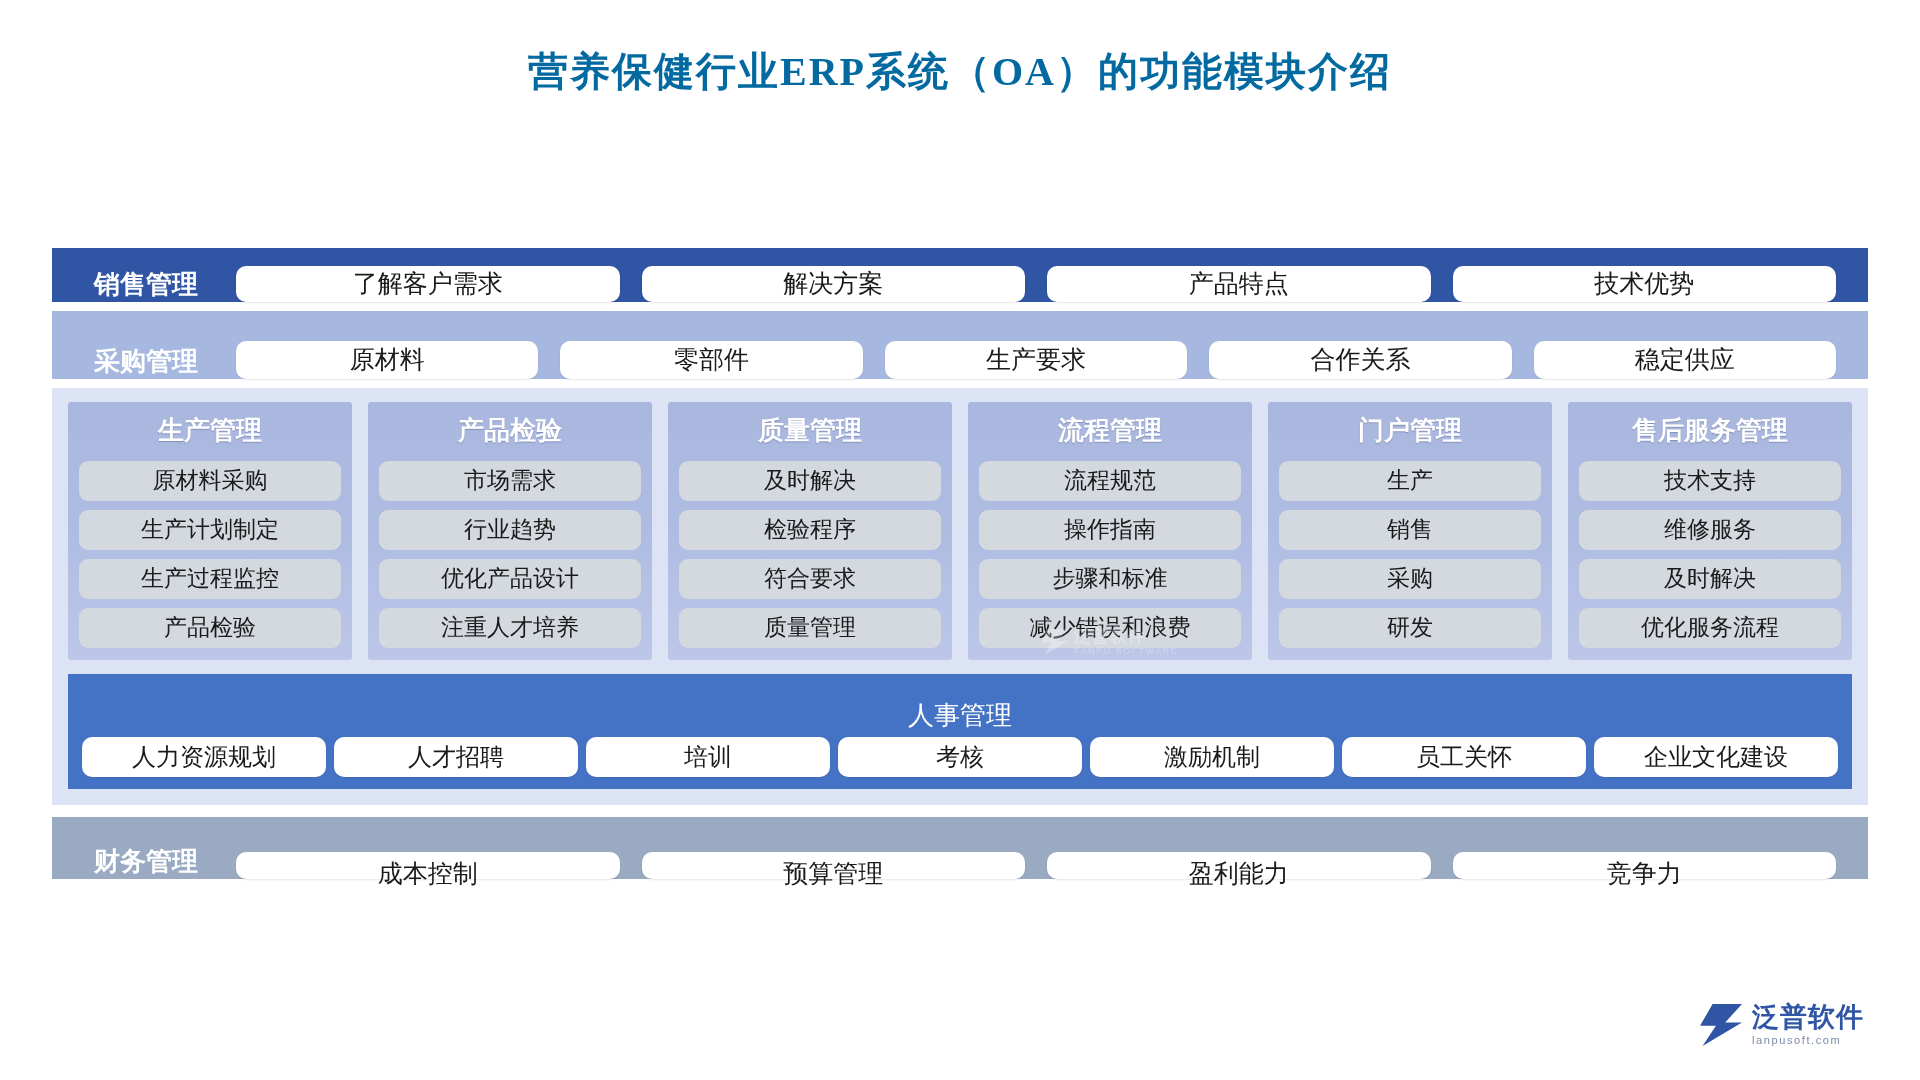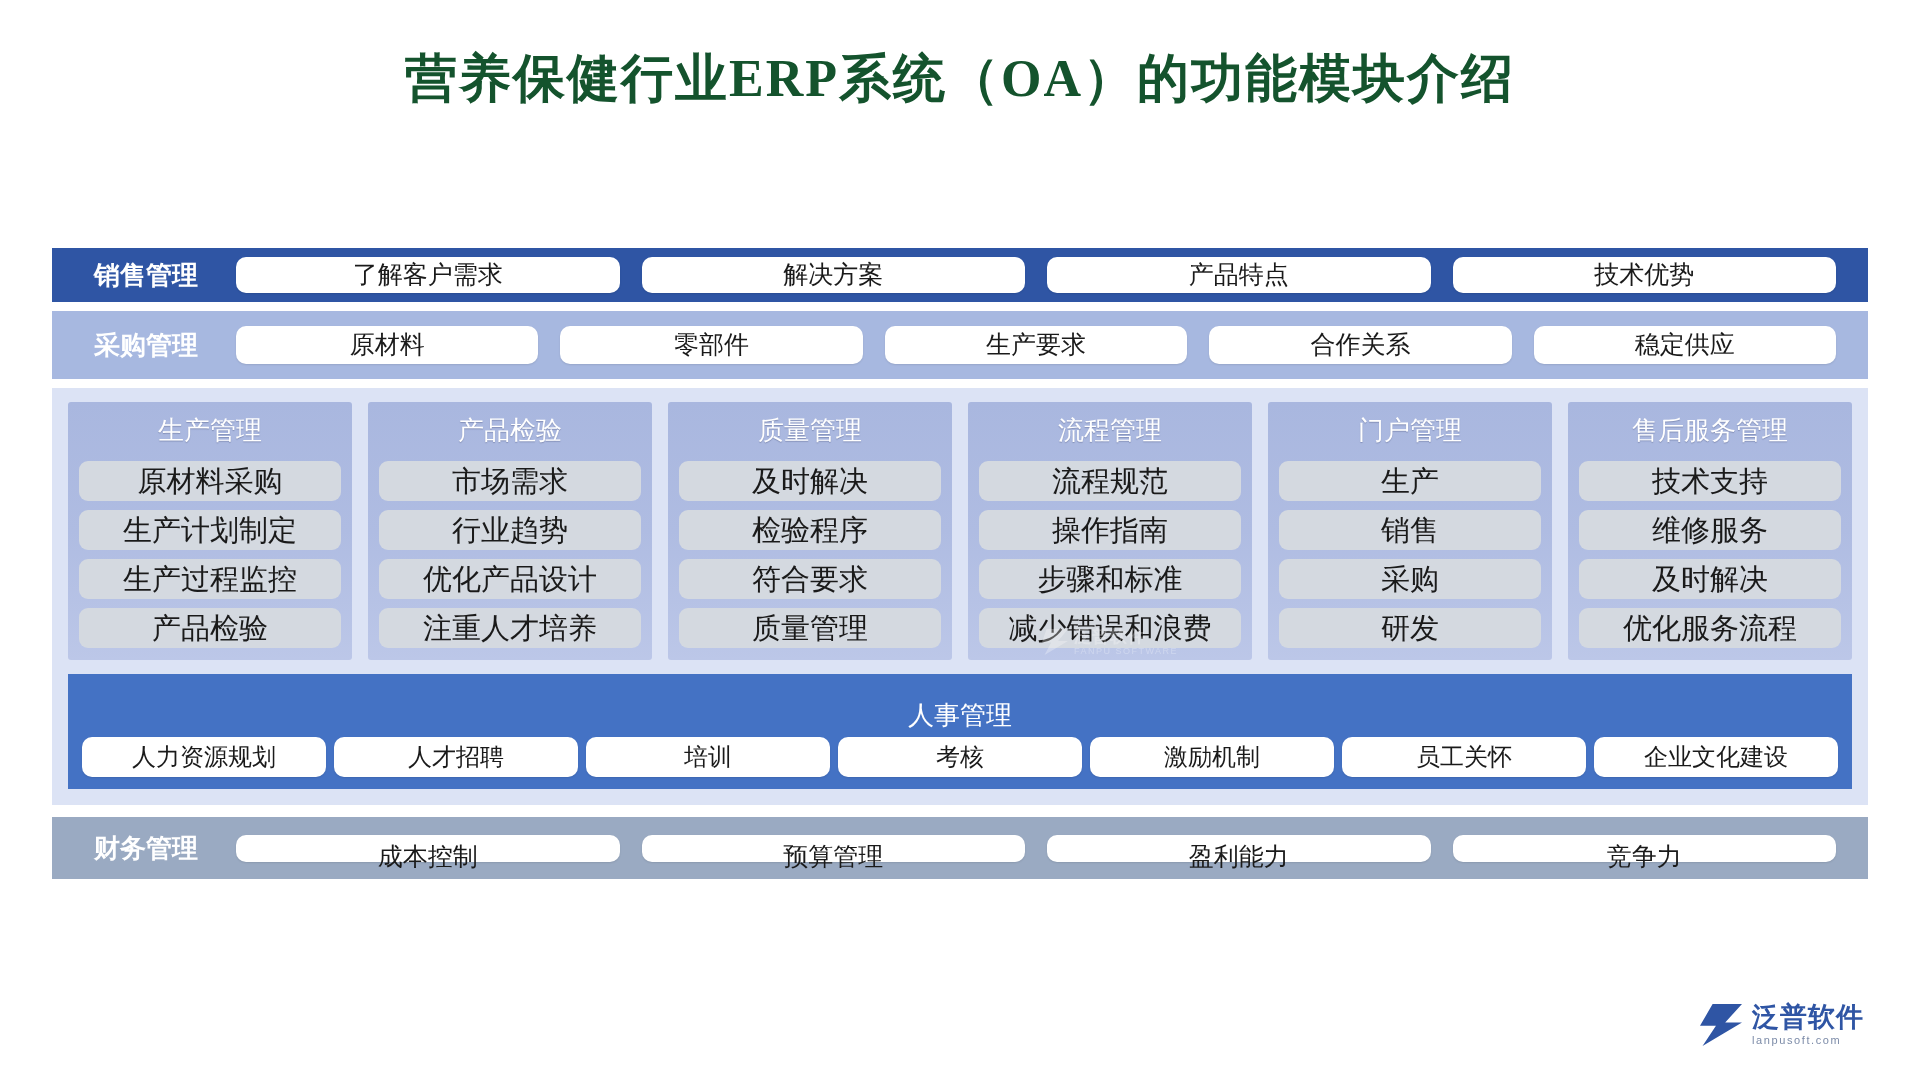--- a/index.html
+++ b/index.html
@@ -8,38 +8,38 @@
     background:#ffffff;
     font-family:"Liberation Serif","DejaVu Serif",serif;
     overflow:hidden;
     position:relative;
   }
   
   .title{
     position:absolute;
     top:44px;left:0;width:1920px;
     text-align:center;
-    font-size:52px;
+    font-size:40px;
     font-weight:bold;
-    color:#14532d;
+    color:#0369a1;
     letter-spacing:2px;
     white-space:nowrap;
   }
 
   
   .diagram{
     position:absolute;
     left:52px;top:248px;
     width:1816px;
   }
 
   
   .band{
     display:flex;
-    align-items:center;
+    align-items:flex-end;
     box-sizing:border-box;
   }
   .band-label{
     flex:0 0 auto;
     font-size:26px;
     font-weight:bold;
     width:180px;
     text-align:center;
     white-space:nowrap;
   }
@@ -99,33 +99,33 @@
     background:linear-gradient(180deg,#A9B7DF 0%,#AFBCE2 50%,#BCC7E8 100%);
     border-radius:3px;
     padding:8px 11px 12px 11px;
     box-sizing:border-box;
     position:relative;
   }
   .card-title{
     text-align:center;
     color:#ffffff;
     font-size:26px;
-    font-weight:normal;
+    font-weight:bold;
     line-height:42px;
     white-space:nowrap;
     text-shadow:0 1px 1px rgba(60,70,110,0.35);
   }
   .card-item{
     background:#D4D9E0;
     border-radius:9px;
     height:40px;
     line-height:40px;
     margin-top:9px;
     text-align:center;
-    font-size:29px;
+    font-size:23px;
     color:#1a1a1a;
     white-space:nowrap;
   }
 
   
   .watermark{
     position:absolute;
     left:50%;bottom:4px;
     transform:translateX(-50%);
     display:flex;

